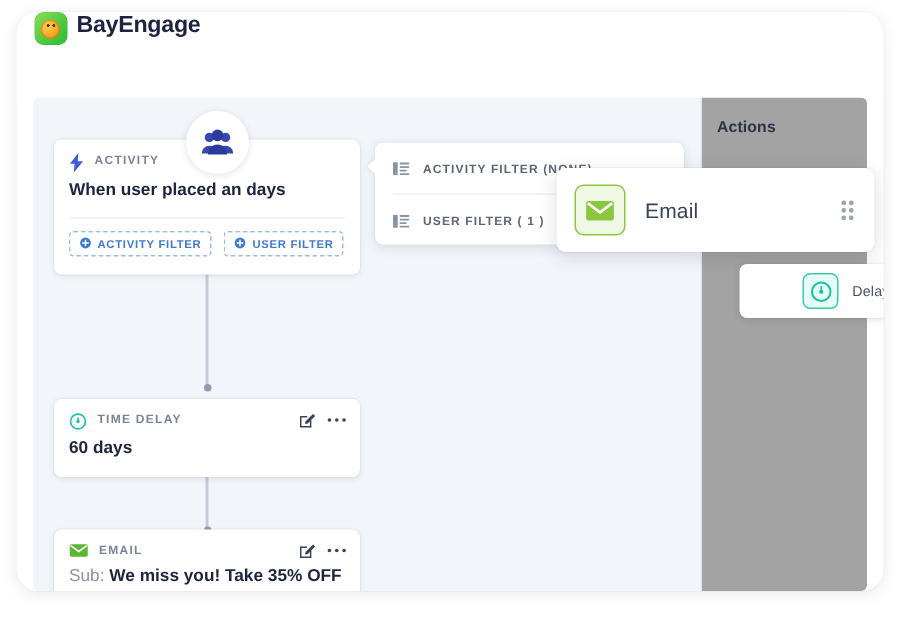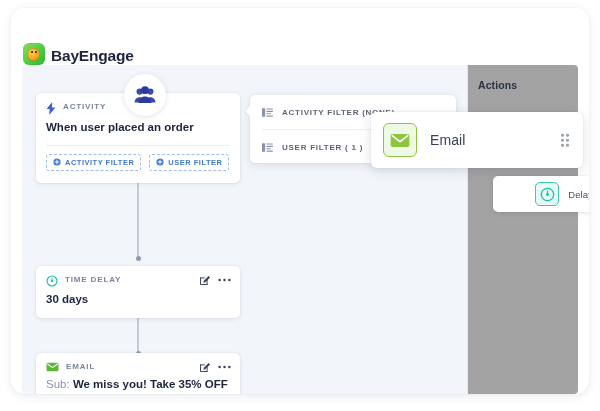--- a/index.html
+++ b/index.html
@@ -19,21 +19,21 @@
     background: #ffffff;
     border-radius: 14px;
     box-shadow: 0 2px 10px rgba(40,50,80,.10), 0 0 0 .5px rgba(40,50,80,.04);
     overflow: hidden;
   }
 
   
   .brandbar {
     position: absolute; left: 0; top: 0; width: 100%; height: 57px;
     background: #ffffff;
-    display: flex; align-items: flex-end;
+    display: flex; align-items: flex-start;
     padding-left: 12px;
   }
   .logo-mark {
     width: 22px; height: 22px; border-radius: 6px;
     background: linear-gradient(135deg,#8ede5b 0%, #49c93f 60%, #2fb93a 100%);
     position: relative; flex: 0 0 auto;
     box-shadow: inset 0 0 0 .5px rgba(0,0,0,.05);
   }
   .logo-mark::after {
     content: "";
@@ -260,21 +260,21 @@
 
         <div class="fcard" id="trigger-card">
           <div class="fcard-head">
             <span>
               <svg width="10" height="13" viewBox="0 0 10 13" aria-hidden="true">
                 <path d="M6.2 0 0.6 7.1h3.1L3.2 13 9.4 5.5H5.9z" fill="#3b5bdb"></path>
               </svg>
             </span>
             <span class="fcard-kicker">ACTIVITY</span>
           </div>
-          <div class="fcard-body">When user placed an order</div>
+          <div class="fcard-body">When user placed an days</div>
           <div class="divider-line"></div>
           <div class="filter-row">
             <div class="filter-chip">
               <span>
                 <svg width="8" height="8" viewBox="0 0 12 12" aria-hidden="true">
                   <circle cx="6" cy="6" r="5.4" fill="#3f7ad1"></circle>
                   <path d="M6 3.2v5.6M3.2 6h5.6" stroke="#fff" stroke-width="1.5" stroke-linecap="round"></path>
                 </svg>
               </span>
               <span>ACTIVITY FILTER</span>
@@ -295,21 +295,21 @@
           <div class="fcard-head">
             <span>
               <svg width="12" height="12" viewBox="0 0 16 16" aria-hidden="true">
                 <circle cx="8" cy="8" r="6.6" fill="none" stroke="#18c2a4" stroke-width="1.5"></circle>
                 <circle cx="8" cy="8" r="1.5" fill="#18c2a4"></circle>
                 <path d="M8 8 8 4.6" stroke="#18c2a4" stroke-width="1.3" stroke-linecap="round"></path>
               </svg>
             </span>
             <span class="fcard-kicker">TIME DELAY</span>
           </div>
-          <div class="fcard-body">30 days</div>
+          <div class="fcard-body">60 days</div>
           <div class="fcard-tools">
             <span>
               <svg width="12" height="12" viewBox="0 0 16 16" aria-hidden="true">
                 <path d="M2 5.2V14h8.8" fill="none" stroke="#3a4256" stroke-width="1.3" stroke-linecap="round"></path>
                 <path d="M2 5.2h5.2M10.8 8.6V14" fill="none" stroke="#3a4256" stroke-width="1.3" stroke-linecap="round"></path>
                 <path d="M6.4 9.1 12.9 2.6l1.9 1.9-6.5 6.5-2.5.6z" fill="#3a4256"></path>
               </svg>
             </span>
             <span>
               <svg width="13" height="4" viewBox="0 0 16 4" aria-hidden="true">

